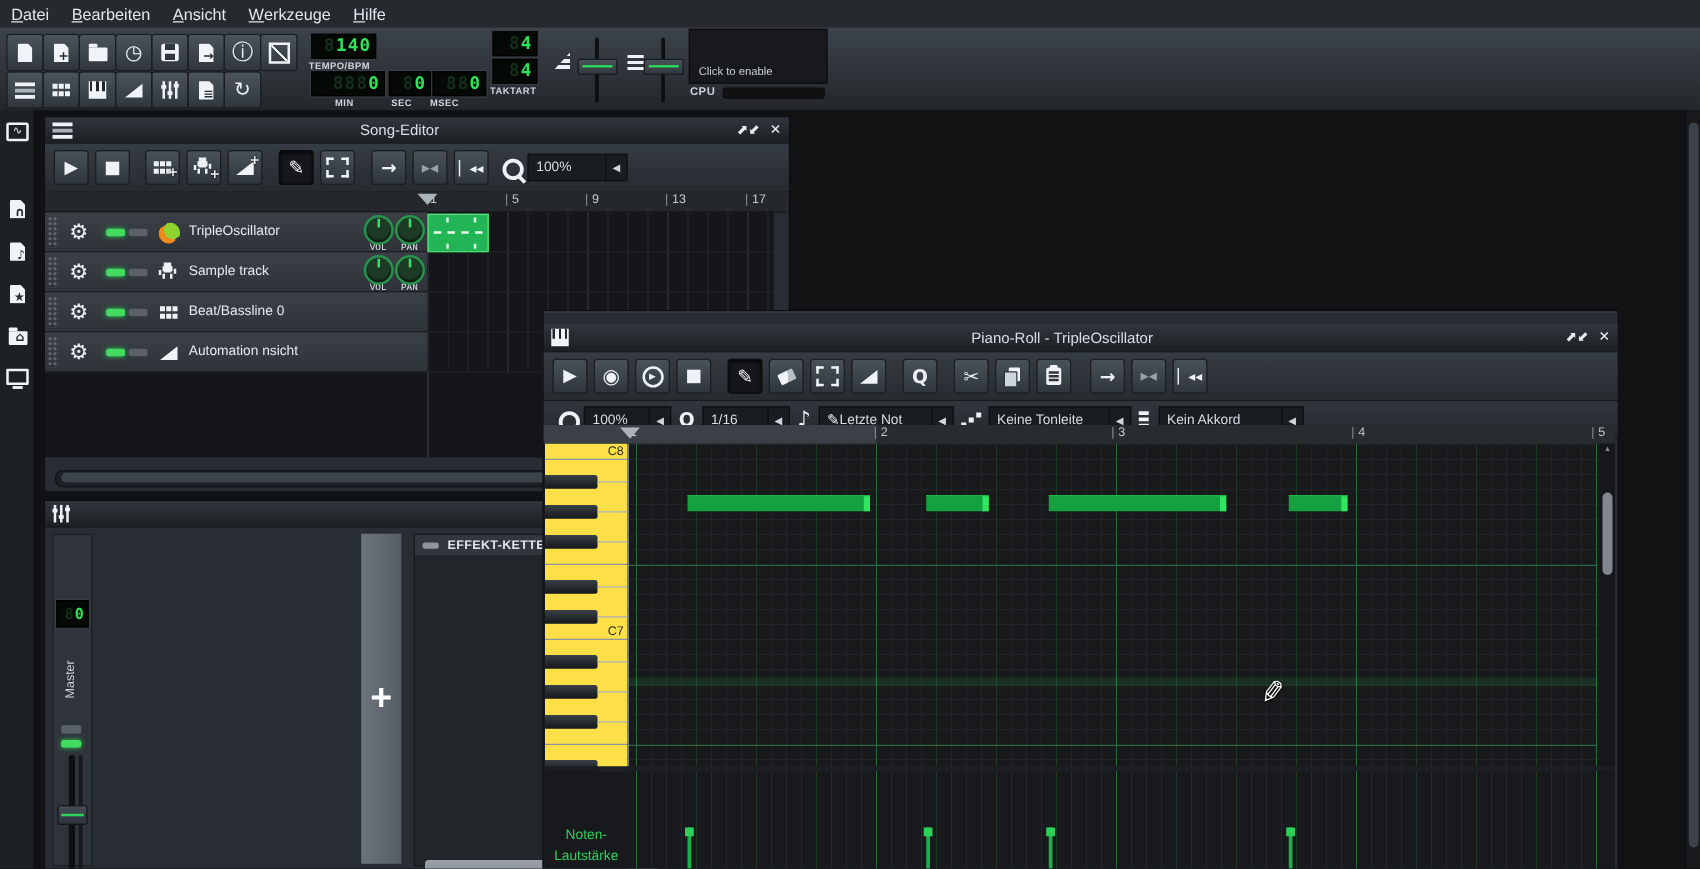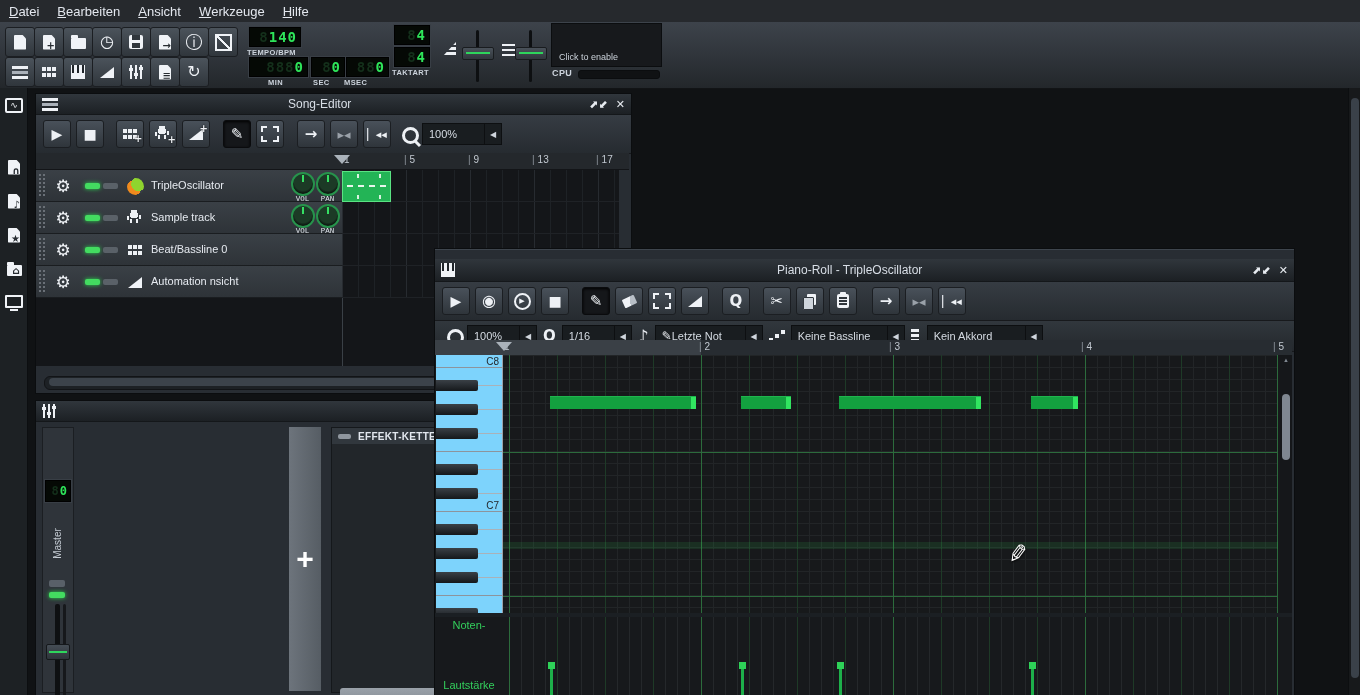--- a/index.html
+++ b/index.html
@@ -178,21 +178,21 @@
       background:linear-gradient(#9aa1a9,#7d848c);overflow:hidden;text-align:center;font-size:9px;color:#2c3136;padding-top:6px;}
   
   #prwin{left:434px;top:248px;width:859px;height:447px;}
   #prwin .tbar{height:22px;margin-top:10px;}
   #pr-tools{height:38px;display:flex;align-items:center;padding-left:7px;}
   #pr-controls{height:30px;background:linear-gradient(#31373d,#24282d);border-bottom:1px solid #17191c;
       display:flex;align-items:center;padding-left:6px;position:relative;}
   #pr-timeline{position:absolute;left:0;top:91px;width:857px;height:15px;background:#272c31;font-size:10px;color:#c2c9d1;}
   #pr-tl-light{position:absolute;left:0;top:0;width:266px;height:15px;background:#3a4046;}
   #pr-body{position:absolute;left:0;top:106px;width:857px;height:258px;background:#17191b;}
-  #pr-keys{position:absolute;left:1px;top:0;width:66px;height:325px;background:#7dd3fc;overflow:hidden;}
+  #pr-keys{position:absolute;left:1px;top:0;width:66px;height:325px;background:#fde047;overflow:hidden;}
   .bkey{position:absolute;left:0;width:42px;height:11px;background:linear-gradient(#3a4046,#15181b);border-radius:0 2px 2px 0;}
   .keysep{position:absolute;left:0;width:66px;height:1px;background:#8d949c;}
   .keysep.part{left:42px;width:24px;background:#aab1b8;}
   .keylab{position:absolute;right:3px;font-size:10px;color:#23272b;}
   #pr-grid{position:absolute;left:67px;top:0;width:776px;height:258px;overflow:hidden;
       background-image:
         repeating-linear-gradient(0deg,transparent 0 16px,#2c6b3c 16px 17px,transparent 17px 144px),
         repeating-linear-gradient(90deg,transparent 0 7px,#2c6b3c 7px 8px,transparent 8px 192px),
         repeating-linear-gradient(90deg,transparent 0 7px,#1e3a27 7px 8px,transparent 8px 48px),
         repeating-linear-gradient(90deg,transparent 0 7px,#222527 7px 8px,transparent 8px 12px),
@@ -200,21 +200,21 @@
   #pr-grid .hl{position:absolute;left:0;top:187px;width:100%;height:7px;background:rgba(46,213,92,.12);}
   #pr-grid .ph{position:absolute;left:0;top:0;width:1px;height:100%;background:#9aa1a9;}
   .note{position:absolute;height:12px;background:#13a03f;border-top:1px solid #1fb54d;}
   .note::after{content:'';position:absolute;right:0;top:0;width:5px;height:100%;background:#31e560;}
   #pr-scroll{position:absolute;left:845px;top:0;width:12px;height:341px;background:#15171a;}
   #pr-scroll .thumb{position:absolute;left:2px;top:39px;width:8px;height:66px;border-radius:4px;background:#7f8791;}
   #pr-scroll .sarr{position:absolute;left:3px;top:2px;font-size:6px;color:#7f8791;}
   #pr-divider{position:absolute;left:0;top:364px;width:857px;height:4px;background:#1b1f23;}
   #pr-vel{position:absolute;left:0;top:368px;width:857px;height:78px;background:#17191c;}
   #pr-vel-label{position:absolute;left:1px;top:0;width:66px;height:78px;background:#17191c;
-      display:flex;flex-direction:column;align-items:center;justify-content:space-between;
+      display:flex;flex-direction:column;align-items:center;justify-content:flex-end;
       color:#33cf5c;font-size:11px;line-height:1.6;overflow:hidden;white-space:nowrap;}
   #pr-velgrid{position:absolute;left:67px;top:0;width:776px;height:78px;overflow:hidden;
       background-image:
         repeating-linear-gradient(90deg,transparent 0 7px,#2c6b3c 7px 8px,transparent 8px 192px),
         repeating-linear-gradient(90deg,transparent 0 7px,#1e3a27 7px 8px,transparent 8px 48px),
         repeating-linear-gradient(90deg,transparent 0 7px,#25282b 7px 8px,transparent 8px 12px);}
   .stem{position:absolute;top:45px;bottom:0;width:3px;background:#1db04a;}
   .stem::before{content:'';position:absolute;left:-2px;top:0;width:7px;height:7px;background:#2ed158;}
   
   #main-scroll{position:absolute;left:1348px;top:88px;width:12px;height:607px;background:#17191b;border-left:1px solid #0c0e10;}
@@ -596,21 +596,21 @@
           <span class="arr">◀</span>
         </div>
         <span class="ic " style="font-size: 17px; margin: 0px 6px;">♪</span>
         <div class="dd" style="width: 100px;">
           <span class="ic " style="font-size: 12px;">✎</span>
           <span class="val">Letzte Not</span>
           <span class="arr">◀</span>
         </div>
         <span class="ic ic-scale" style="margin: 0px 6px;"></span>
         <div class="dd" style="width: 106px;">
-          <span class="val">Keine Bassline</span>
+          <span class="val">Keine Tonleite</span>
           <span class="arr">◀</span>
         </div>
         <span class="ic ic-chord" style="margin: 0px 6px;"></span>
         <div class="dd" style="width: 108px;">
           <span class="val">Kein Akkord</span>
           <span class="arr">◀</span>
         </div>
       </div>
     <div id="pr-timeline">
       <div id="pr-tl-light"></div>

